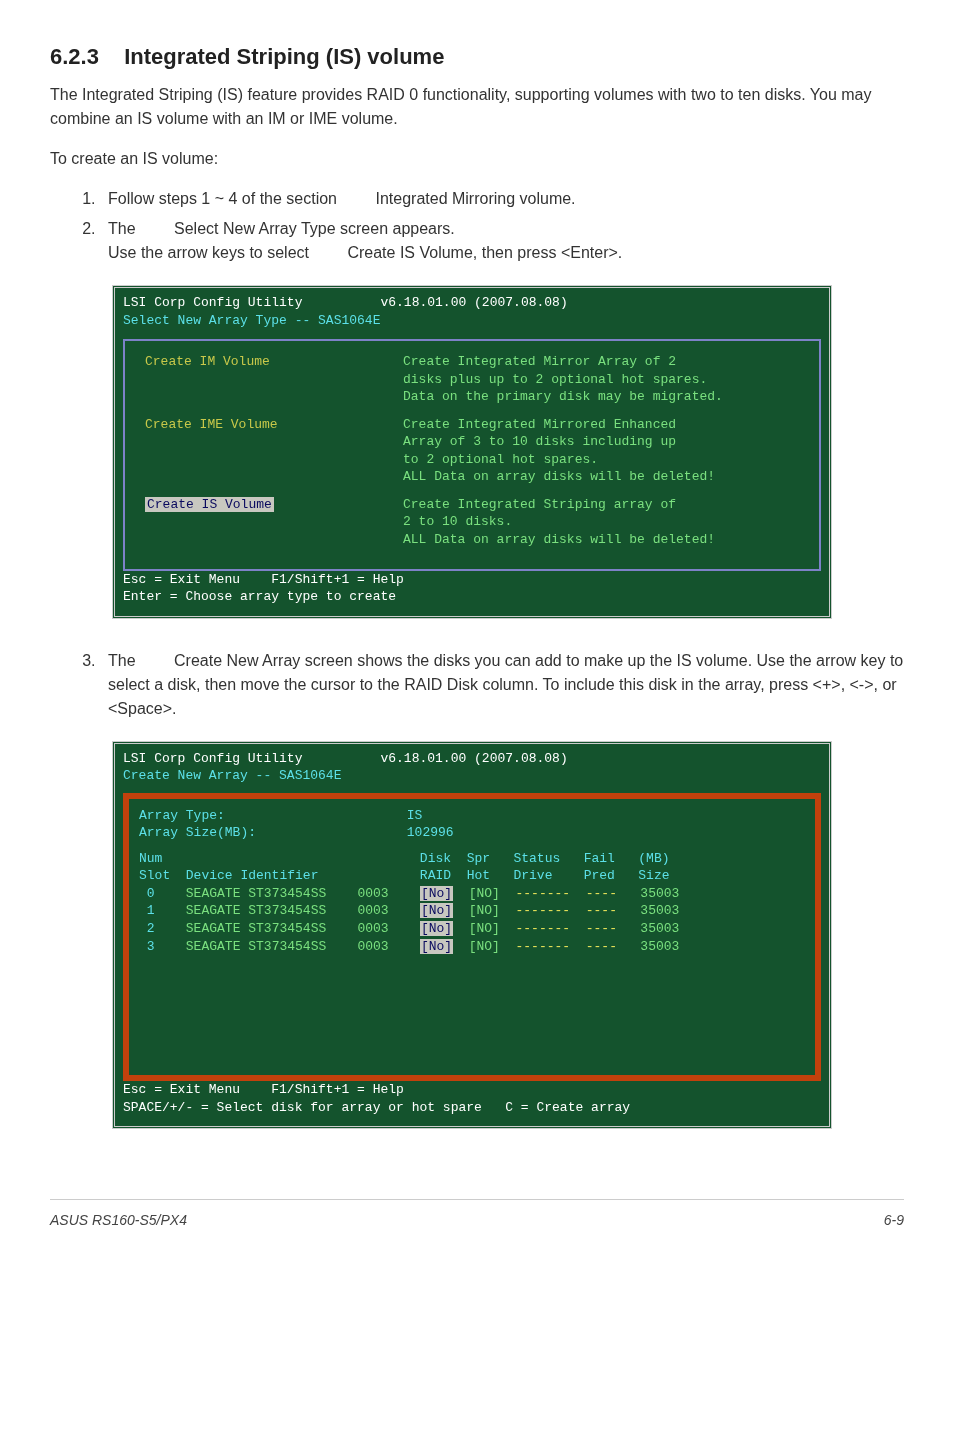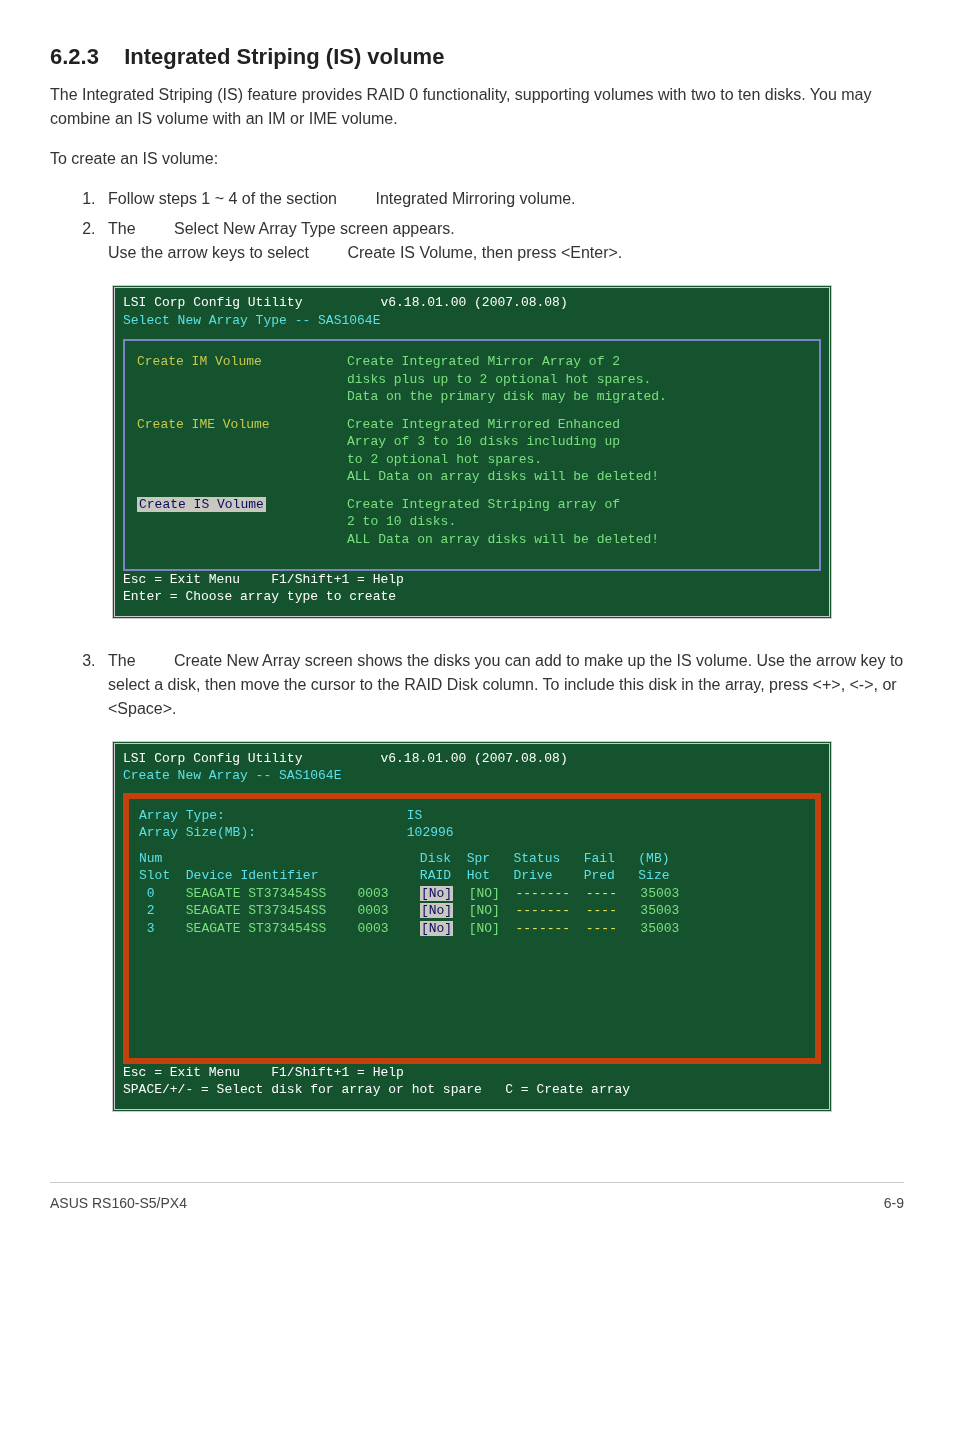--- a/index.html
+++ b/index.html
@@ -37,21 +37,21 @@
     padding: 6px 8px 10px 8px;
     box-sizing: border-box;
   }
   .bios-wrap .hdr .white { color: #fff; }
   .bios-wrap .hdr .cyan  { color: #5ce0e8; }
   .bios-wrap .block1 {
     margin-top: 10px;
     border: 2px solid #7d82c8;
     padding: 10px 12px;
   }
-  .menu-row { display: flex; margin: 2px 0 10px 0; }
+  .menu-row { display: flex; margin: 2px 0 10px 8px; gap: 48px; }
   .menu-left { width: 210px; flex: 0 0 210px; }
   .menu-left .yellow { color: #c8c84a; }
   .menu-left .highlight {
     display: inline;
     padding: 0 2px;
     background: #c8c8c0;
     color: #0a0a5e;
   }
   .menu-desc { color: #7ae07f; white-space: pre; }
   .bios-foot { margin-top: 14px; color: #fff; white-space: pre; }
@@ -70,20 +70,21 @@
 
   .page-footer {
     position: relative;
     margin-top: 70px;
     border-top: 1px solid #ccc;
     padding-top: 10px;
     font-size: 14px;
     color: #444;
     display: flex;
     justify-content: space-between;
+    font-style: italic;
   }
 </style>
 </head>
 <body>
 
 <h3 class="section-heading">
   <span class="num">6.2.3</span>
   <span>Integrated Striping (IS) volume</span>
 </h3>
 
@@ -152,20 +153,21 @@
       <span class="cyan">IS</span>
     </div>
     <div style="margin-bottom:8px">
       <span class="cyan" style="display:inline-block;width:260px">Array Size(MB):</span>
       <span class="cyan">102996</span>
     </div>
     <pre class="mono cyan">Num                                 Disk  Spr   Status   Fail   (MB)</pre>
     <pre class="mono cyan">Slot  Device Identifier             RAID  Hot   Drive    Pred   Size</pre>
     <div id="bios2rows">
         <pre class="mono"><span class="cyan"> 0  </span><span class="green">  SEAGATE ST373454SS    </span><span class="green">0003    </span><span class="highlight2">[No]</span><span class="green">  [NO]  </span><span class="yellowc">-------  </span><span class="yellowc">----   </span><span class="green">35003</span></pre>
+        <pre class="mono"><span class="cyan"> 1  </span><span class="green">  SEAGATE ST373454SS    </span><span class="green">0003    </span><span class="highlight2">[No]</span><span class="green">  [NO]  </span><span class="yellowc">-------  </span><span class="yellowc">----   </span><span class="green">35003</span></pre>
         <pre class="mono"><span class="cyan"> 2  </span><span class="green">  SEAGATE ST373454SS    </span><span class="green">0003    </span><span class="highlight2">[No]</span><span class="green">  [NO]  </span><span class="yellowc">-------  </span><span class="yellowc">----   </span><span class="green">35003</span></pre>
         <pre class="mono"><span class="cyan"> 3  </span><span class="green">  SEAGATE ST373454SS    </span><span class="green">0003    </span><span class="highlight2">[No]</span><span class="green">  [NO]  </span><span class="yellowc">-------  </span><span class="yellowc">----   </span><span class="green">35003</span></pre>
       </div>
   </div>
   <pre class="bios-foot mono">Esc = Exit Menu    F1/Shift+1 = Help
 SPACE/+/- = Select disk for array or hot spare   C = Create array</pre>
 </div>
 
 <div class="page-footer">
   <span>ASUS RS160-S5/PX4</span>

